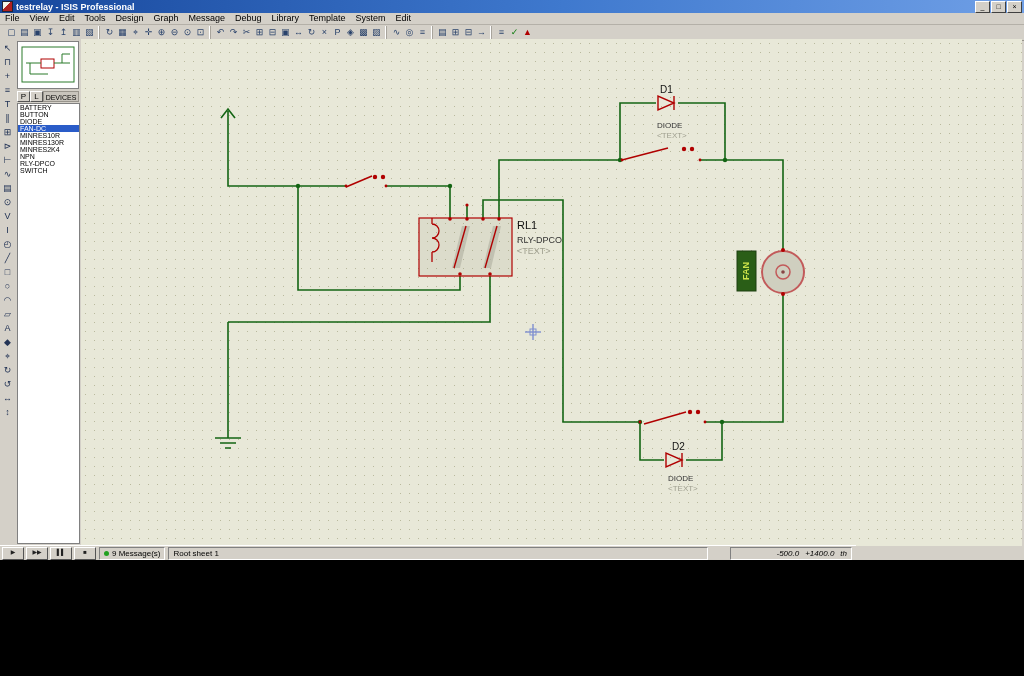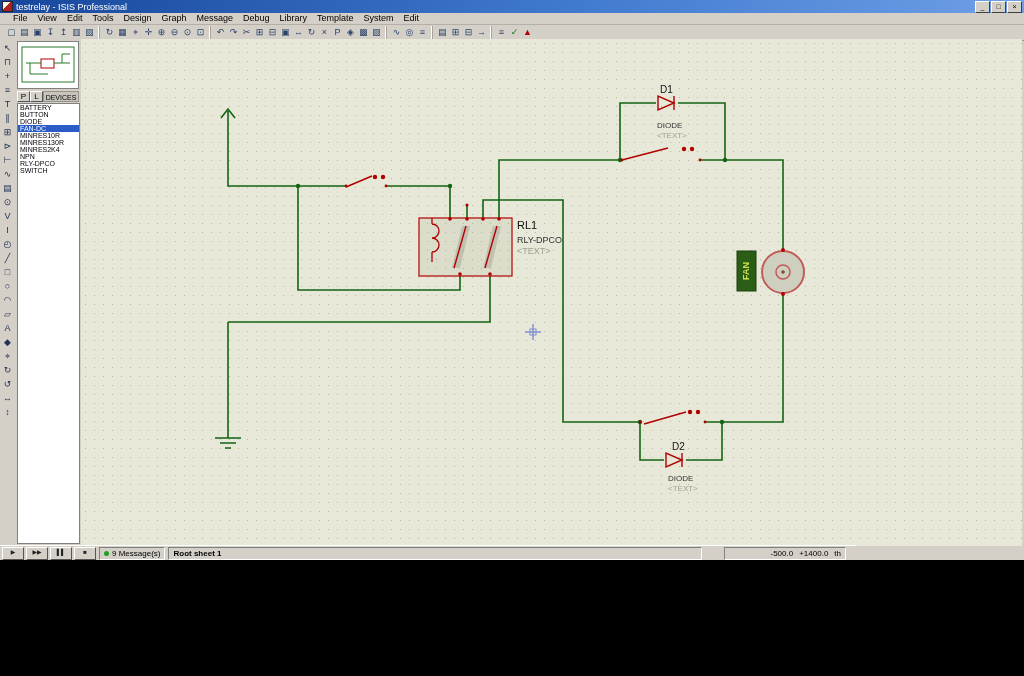--- a/index.html
+++ b/index.html
@@ -5,27 +5,27 @@
   html,body{margin:0;padding:0;background:#000;}
   .screen{position:relative;width:1024px;height:676px;background:#000;overflow:hidden;
           font-family:"Liberation Sans",sans-serif;-webkit-font-smoothing:antialiased;}
   .app{position:absolute;left:0;top:0;width:1024px;height:560px;background:#d4d0c8;}
 
   
   .titlebar{height:13px;background:linear-gradient(90deg,#17479c,#3f79ce 55%,#6f9fe6);
             display:flex;align-items:center;padding:0 2px;}
   .app-icon{width:9px;height:9px;background:linear-gradient(135deg,#f4f4e8 40%,#b02020 40%);
             border:1px solid #223;flex:0 0 auto;}
-  .title-text{color:#fff;font-size:9px;font-weight:normal;margin-left:3px;flex:1;white-space:nowrap;}
+  .title-text{color:#fff;font-size:9px;font-weight:bold;margin-left:3px;flex:1;white-space:nowrap;}
   .win-btn{width:13px;height:10px;background:#d4d0c8;border:1px solid;border-color:#fff #404040 #404040 #fff;
            font-size:7px;line-height:9px;text-align:center;color:#000;margin-left:1px;cursor:default;}
 
   
   .menubar{height:11px;display:flex;align-items:center;background:#d4d0c8;
-           border-bottom:1px solid #b4b0a8;padding-left:8px;text-align:right;}
+           border-bottom:1px solid #b4b0a8;padding-left:0;text-align:right;}
   .menu-item{font-size:9px;line-height:11px;padding:0 5px;color:#000;white-space:nowrap;}
 
   
   .toolbar{height:15px;display:flex;align-items:center;background:#d4d0c8;
            border-bottom:1px solid #98948c;padding-left:2px;}
   .tb-group{display:flex;padding:0 3px;}
   .tb-group + .tb-group{border-left:1px solid #a8a49c;box-shadow:-1px 0 0 #ffffff;}
   .tb-btn{width:13px;height:13px;font-size:9px;line-height:13px;text-align:center;color:#29426b;}
 
   
@@ -56,22 +56,22 @@
   .schem text{font-family:"Liberation Sans",sans-serif;}
 
   
   .statusbar{position:absolute;left:0;bottom:0;width:856px;height:14px;background:#d4d0c8;
              border-top:1px solid #fff;display:flex;align-items:center;font-size:8px;color:#000;}
   .anim-btn{width:20px;height:11px;background:#d4d0c8;border:1px solid;border-color:#fff #555 #555 #fff;
             font-size:6px;line-height:9px;text-align:center;margin-left:2px;color:#222;}
   .status-cell{height:11px;border:1px solid;border-color:#808080 #fff #fff #808080;
                display:flex;align-items:center;padding:0 4px;margin-left:3px;white-space:nowrap;}
   .led{width:5px;height:5px;border-radius:50%;background:#21a121;margin-right:3px;}
-  .cell-sheet{flex:1;margin-right:19px;font-weight:bold;}
-  .cell-coords{width:112px;justify-content:flex-end;margin-right:10px;}
+  .cell-sheet{flex:1;margin-right:19px;}
+  .cell-coords{width:112px;justify-content:flex-end;margin-right:4px;font-style:italic;}
   .cell-coords span{margin-left:6px;}
 </style>
 </head>
 <body>
 
 <div class="screen">
   <div class="app">
 
     <div class="titlebar">
       <span class="app-icon"></span>

